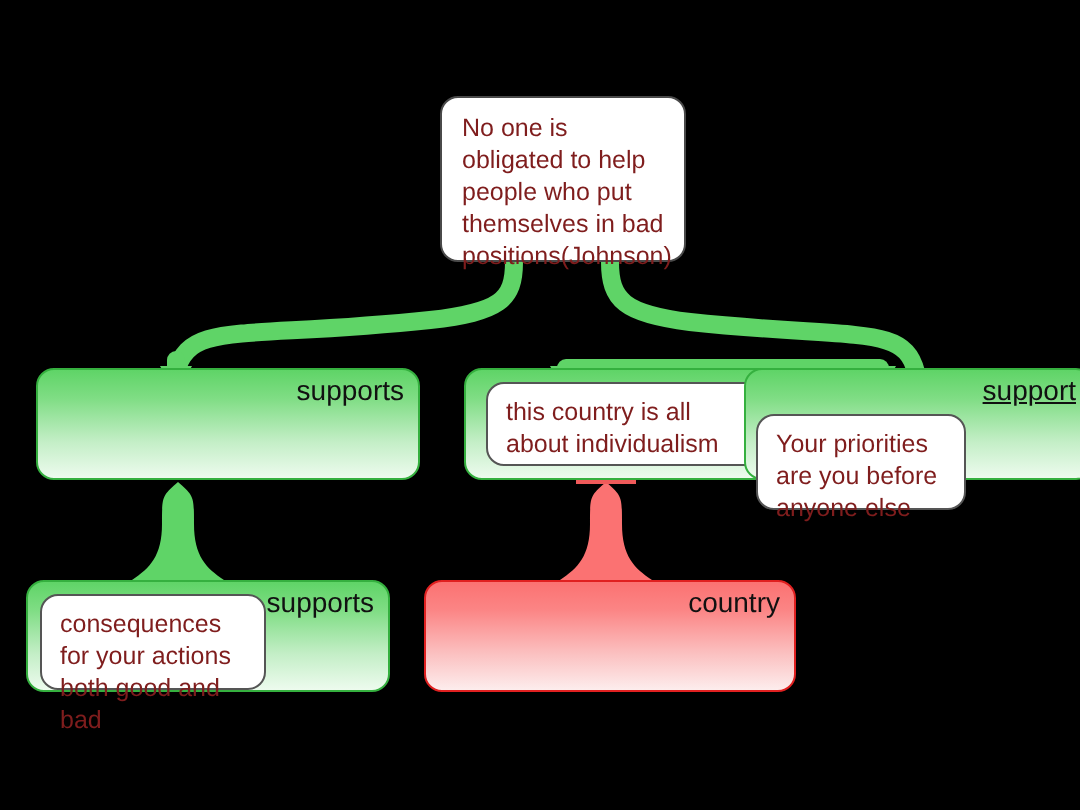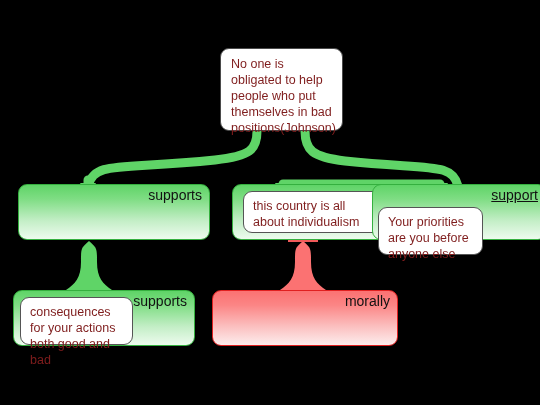--- a/index.html
+++ b/index.html
@@ -136,16 +136,16 @@
   </div>
 
   <div class="node supports" style="left:13px; top:290px; width:182px; height:56px;">
     <span class="rel-label">supports</span>
   </div>
   <div class="claim" style="left:20px; top:297px; width:113px; height:48px;">
     <span>consequences for your actions both good and bad</span>
   </div>
 
   <div class="node opposes" style="left:212px; top:290px; width:186px; height:56px;">
-    <span class="rel-label">morally</span>
+    <span class="rel-label">country</span>
   </div>
 
 </div>
 
 </body></html>

